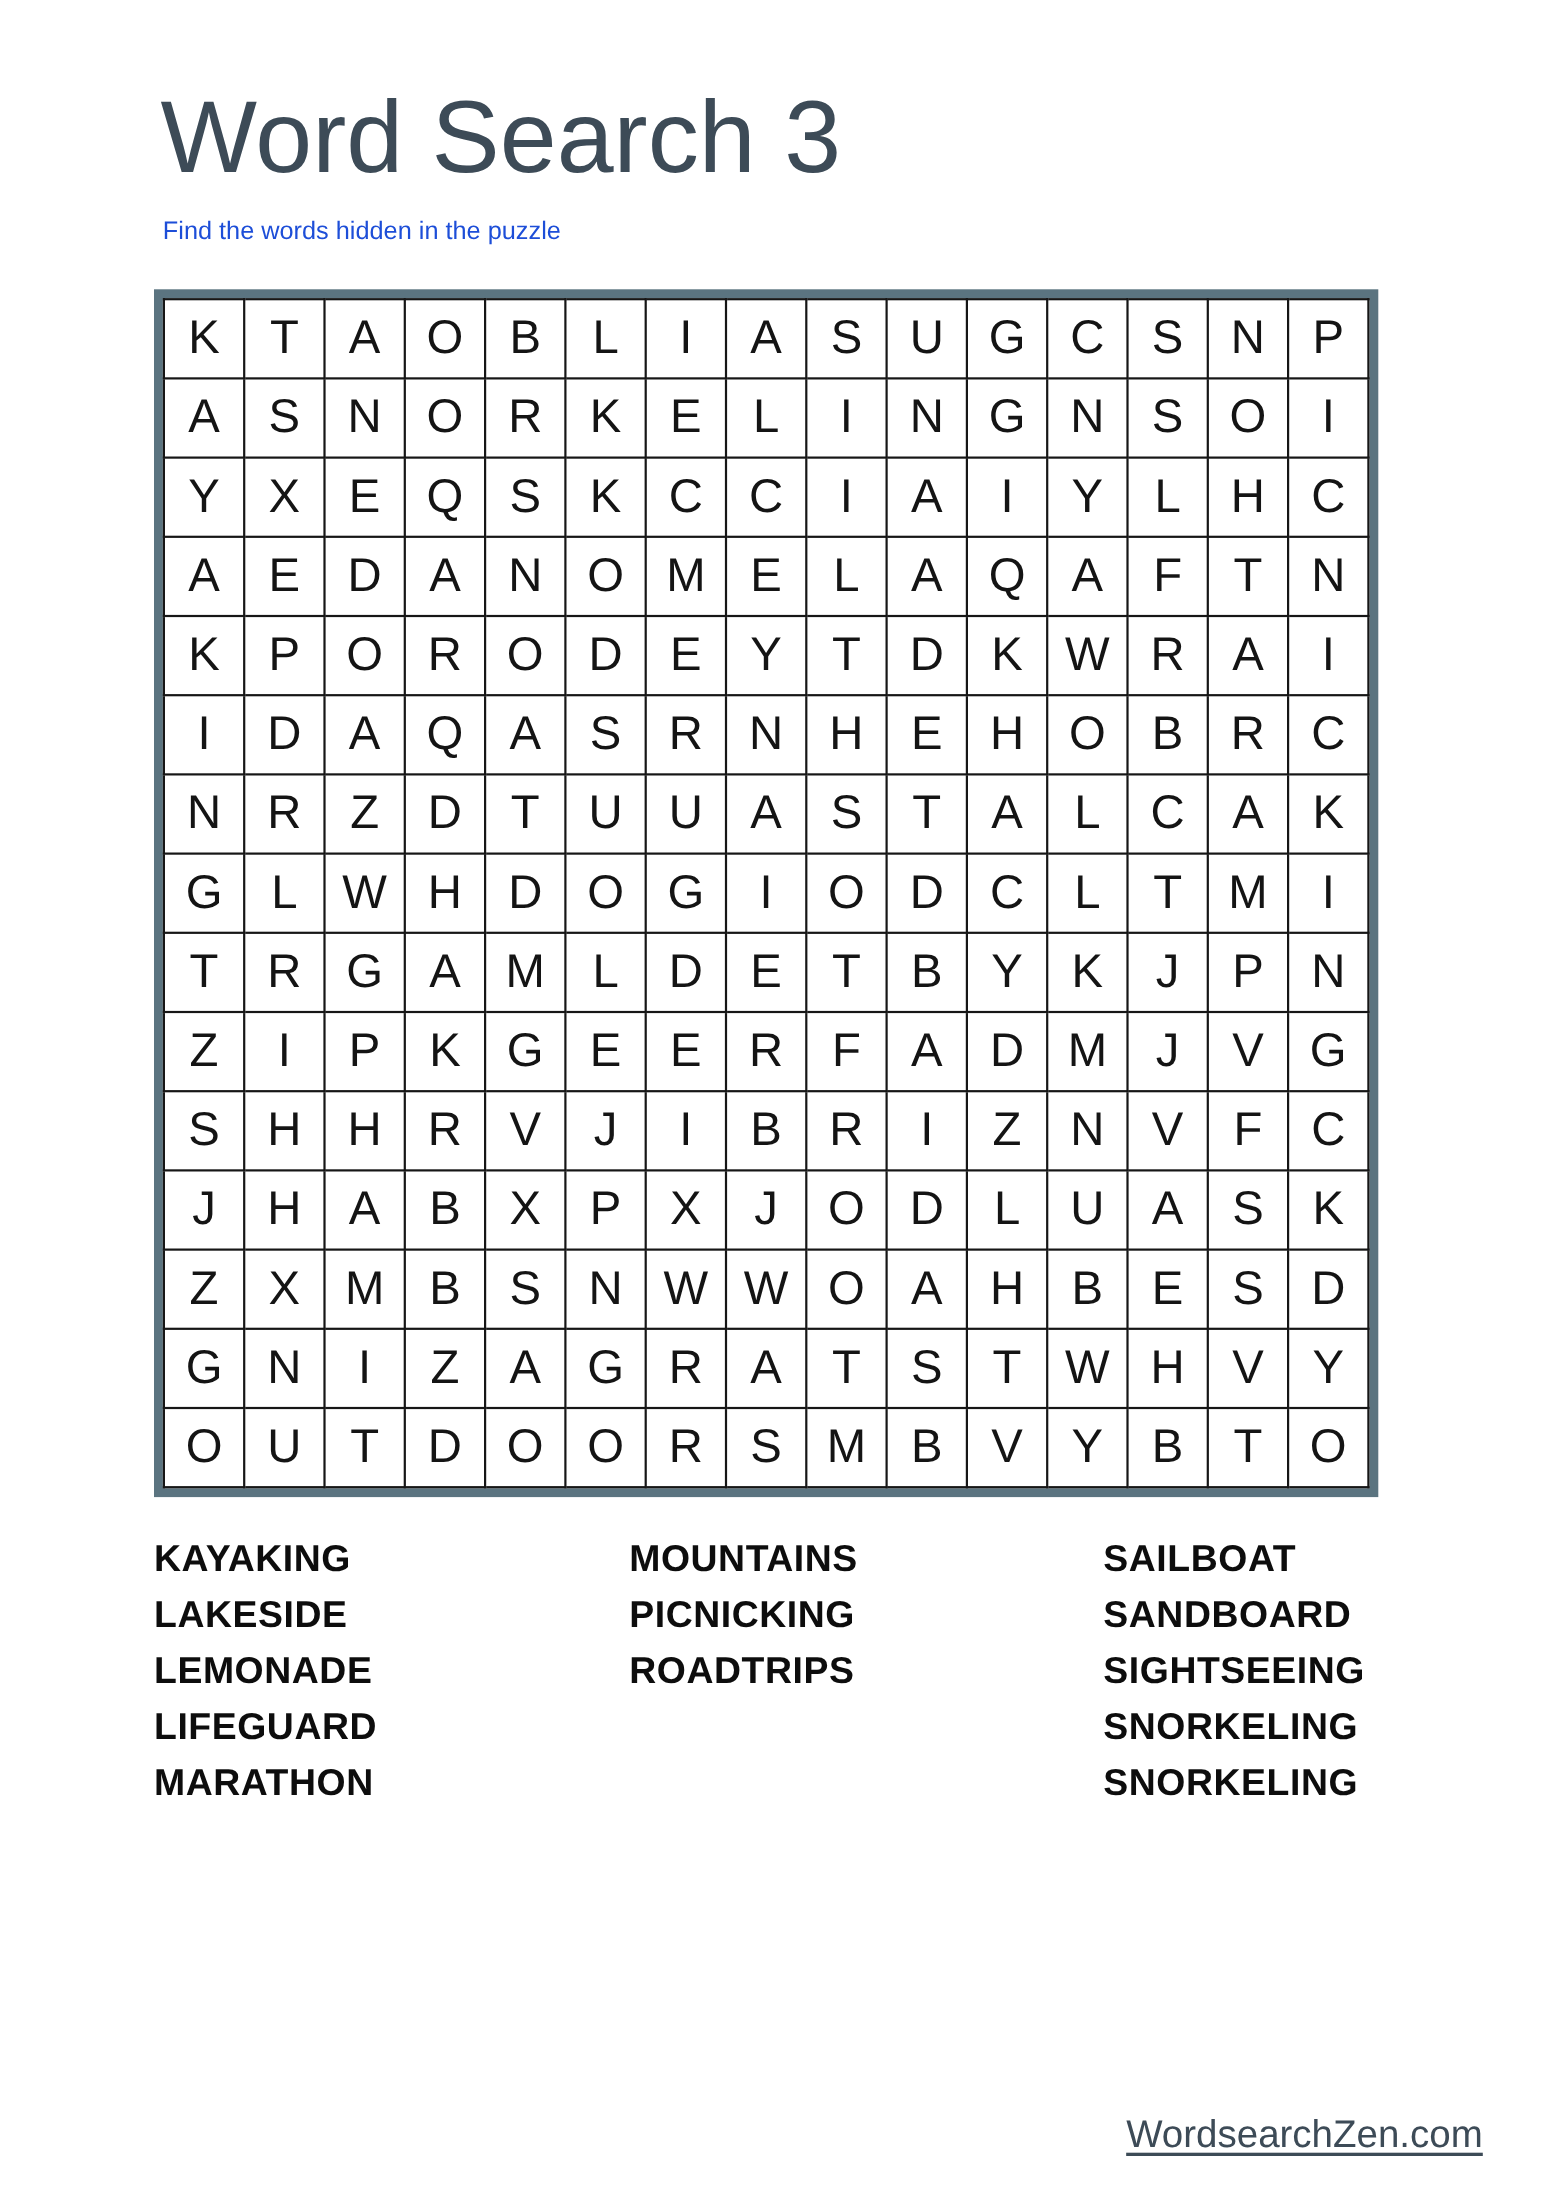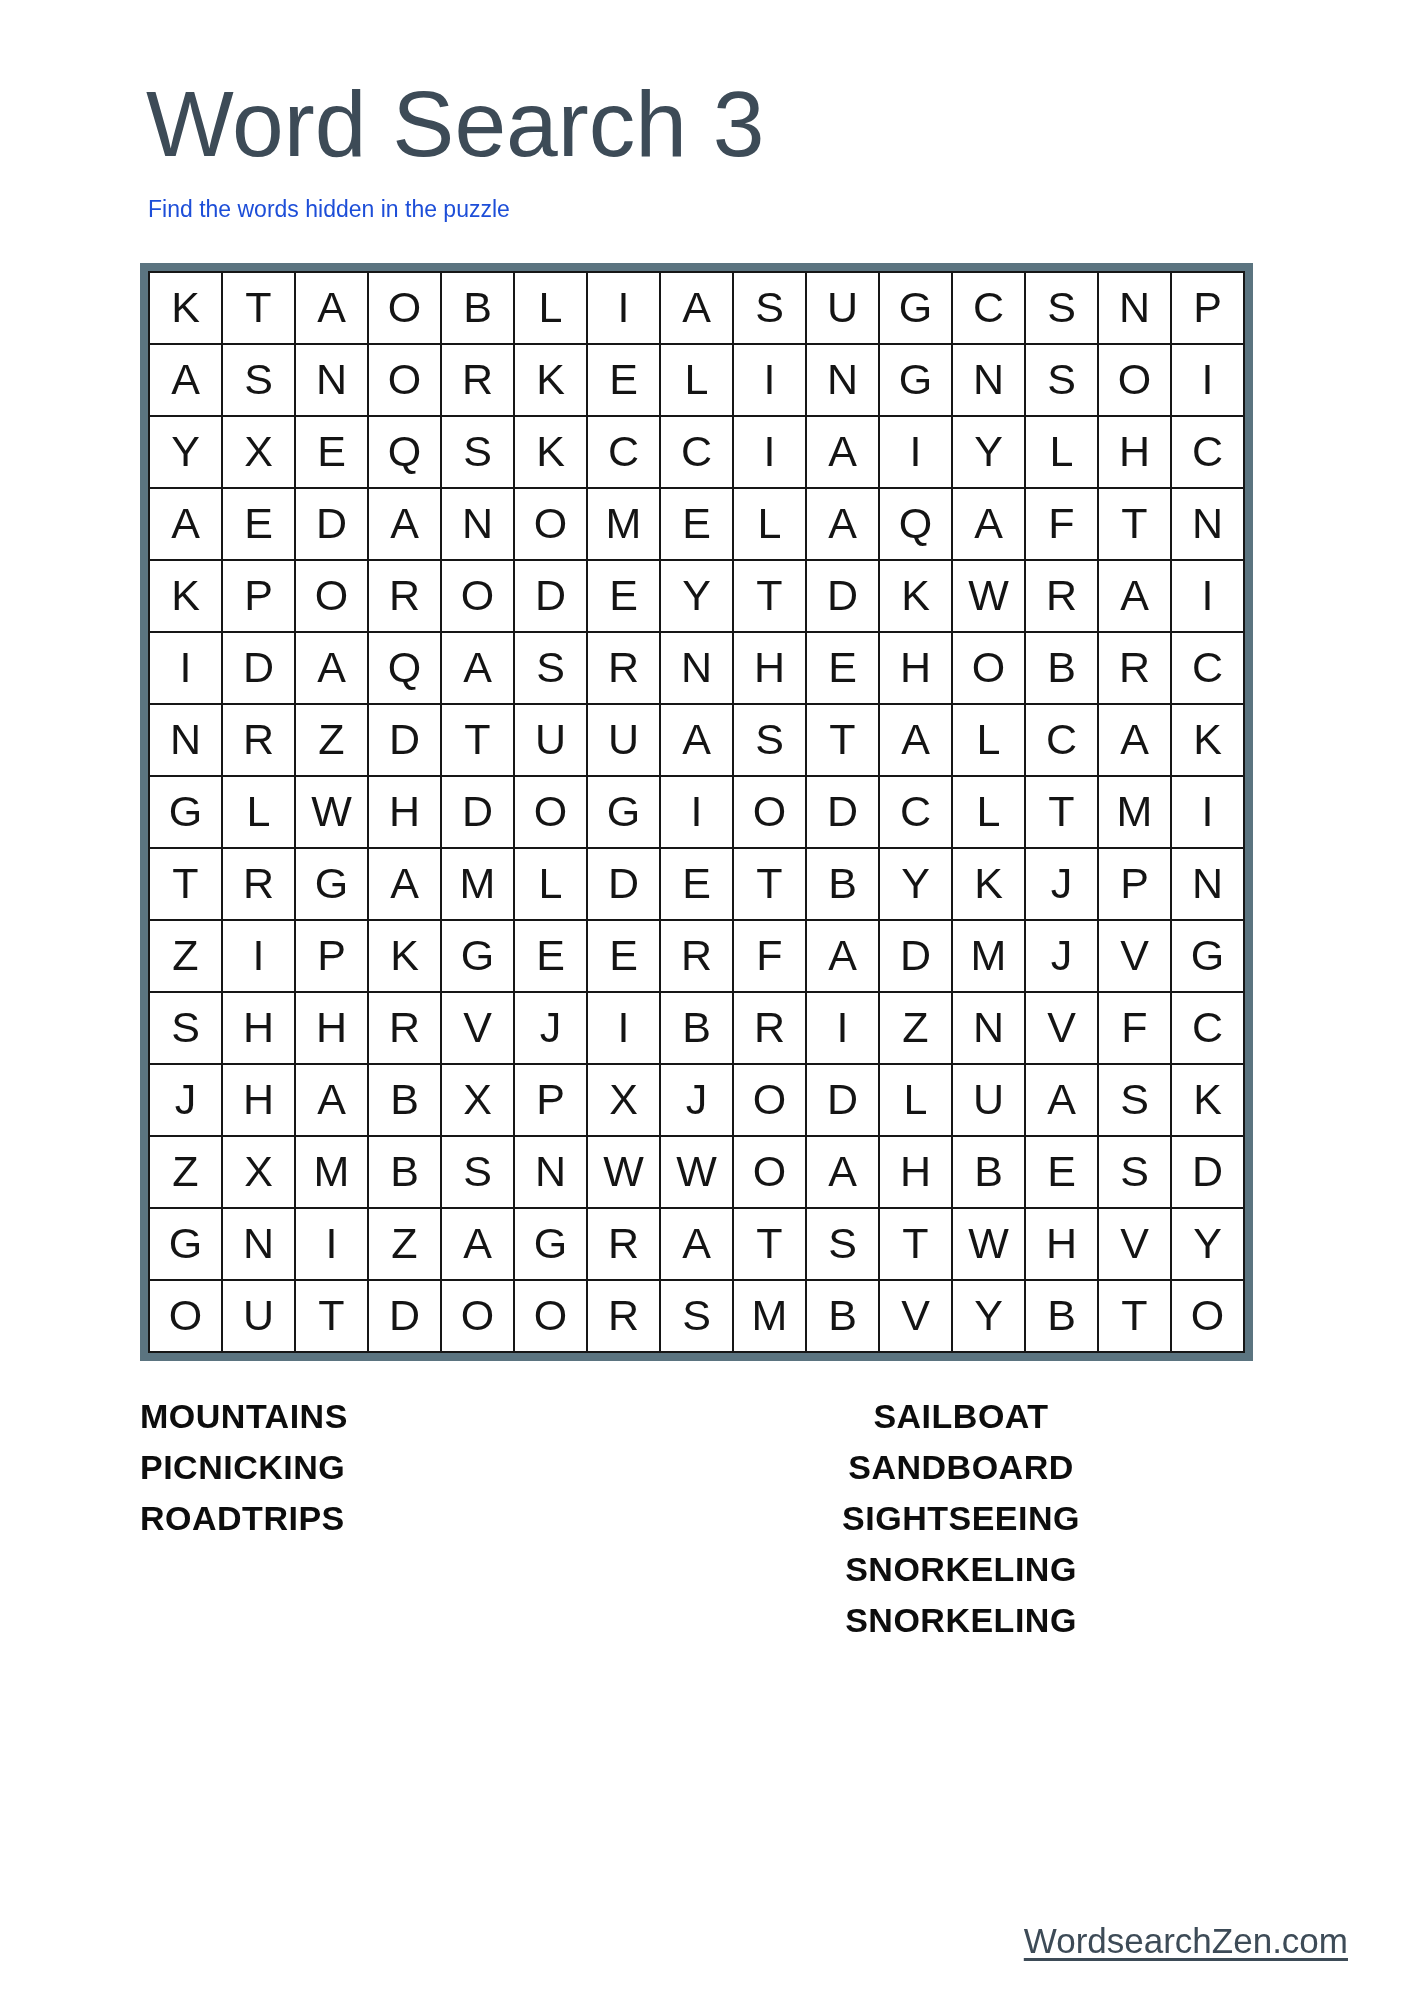--- a/index.html
+++ b/index.html
@@ -47,21 +47,21 @@
     font-size:43px;
     color:var(--text-color);
     padding:0;
     background:#ffffff;
   }
   .word-list{
     display:flex;
     margin-top:34px;
   }
   .wcol{width:432px;}
-  .wcol:nth-child(2){width:431px;text-align:center;}
+  .wcol:nth-child(2){width:431px;}
   .wcol:last-child{flex:1;}
   .word{
     font-size:34px;
     font-weight:700;
     color:#0d0d0d;
     line-height:34px;
     margin-bottom:17px;
     letter-spacing:0.5px;
   }
   .footer-link{
@@ -341,20 +341,27 @@
             <td>Y</td>
             <td>B</td>
             <td>T</td>
             <td>O</td>
           </tr>
         </tbody>
     </table>
   </div>
 
   <div class="word-list" id="word-list">
+      <div class="wcol">
+        <div class="word">KAYAKING</div>
+        <div class="word">LAKESIDE</div>
+        <div class="word">LEMONADE</div>
+        <div class="word">LIFEGUARD</div>
+        <div class="word">MARATHON</div>
+      </div>
       <div class="wcol">
         <div class="word">MOUNTAINS</div>
         <div class="word">PICNICKING</div>
         <div class="word">ROADTRIPS</div>
       </div>
       <div class="wcol">
         <div class="word">SAILBOAT</div>
         <div class="word">SANDBOARD</div>
         <div class="word">SIGHTSEEING</div>
         <div class="word">SNORKELING</div>

